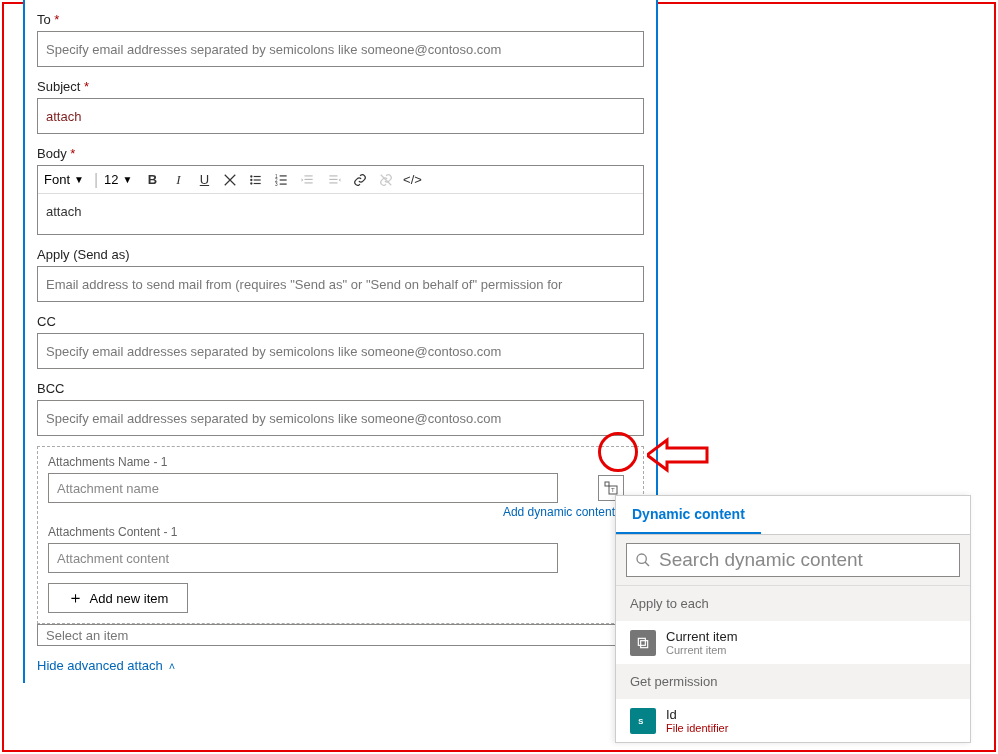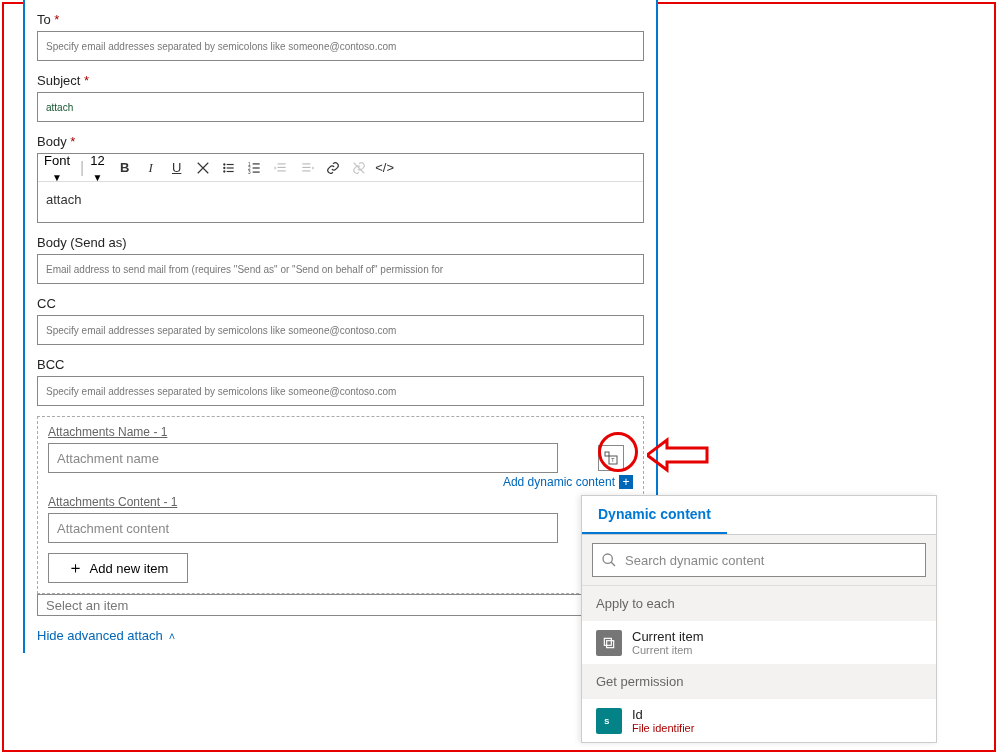--- a/index.html
+++ b/index.html
@@ -12,70 +12,70 @@
     border-left: 2px solid #0078d4;
     border-right: 2px solid #0078d4;
     background: #fff;
     padding: 0 12px 0 12px;
   }
   .field-label { font-size: 13px; color: #232323; margin: 12px 0 4px 0; }
   .req { color: #a80000; }
   .text-input {
     width: 100%; height: 30px;
     border: 1px solid #8a8886;
-    font-size: 10px;
-    padding: 8px 8px;
-    color: #14532d;
+    font-size: 13px;
+    padding: 17px 8px;
+    color: #7f1d1d;
   }
   .text-input::placeholder { color: #777; }
   .body-wrap { border: 1px solid #8a8886; }
   .toolbar { height: 28px; display: flex; align-items: center; gap: 6px; padding: 0 6px; border-bottom: 1px solid #ddd; position: relative; }
-  .tb-select { display: flex; align-items: center; font-size: 13px; gap: 4px; padding-right:4px;flex-direction:column; }
+  .tb-select { display: flex; align-items: center; font-size: 13px; gap: 4px; padding-right:4px; }
   .tb-btn { width: 20px; height: 20px; display:flex; align-items:center; justify-content:center; font-size: 13px; color:#333; cursor:pointer;}
   .body-area { min-height: 40px; padding: 10px 8px; font-size: 13px; color:#333;}
   .select {
     width: 100%; height: 22px;
     border: 1px solid #8a8886;
     display:flex; align-items:center; justify-content:space-between;
     padding: 0 8px; font-size:13px; color:#777;
   }
   .attachments-box {
     border: 1px dashed #aaa; padding: 8px 10px 10px 10px; margin-top: 10px;
     position: relative;
   }
-  .att-label { font-size: 12px; color:#666; margin-bottom:4px;text-decoration:underline; }
+  .att-label { font-size: 12px; color:#666; margin-bottom:4px; }
   .att-input-row { display:flex; align-items:center; }
   .att-input {
     width: 510px; height: 30px; border:1px solid #8a8886; font-size:13px; padding:0 8px;
   }
   .att-input::placeholder { color:#888; }
   .switch-btn {
     width: 26px; height: 26px; border:1px solid #8a8886;
     display:flex; align-items:center; justify-content:center;
     margin-left: 40px;
     background:#fff; cursor:pointer;
   }
   .add-dynamic-line { text-align:right; font-size:12px; color:#0066b8; margin-top:2px; display:flex; justify-content:flex-end; align-items:center; gap:4px;}
   .plus-box { width:14px; height:14px; background:#0066b8; color:#fff; display:flex; align-items:center; justify-content:center; font-size:12px; }
   .add-item-btn {
     width: 140px; height: 30px; border:1px solid #8a8886; display:flex; align-items:center; justify-content:center;
     gap:6px; font-size:13px; background:#fff; cursor:pointer; margin-top:10px;
   }
   .hide-adv { color:#0066b8; font-size:13px; margin:12px 0 10px 0; display:flex; align-items:center; gap:6px; cursor:pointer;}
   
   .dc-panel {
-    position:absolute; left:581px; top:495px; width:356px;
+    position:absolute; left:615px; top:495px; width:356px;
     background:#fff; border:1px solid #ccc;
     box-shadow: -2px 0 6px rgba(0,0,0,0.1);
   }
   .dc-tabs { display:flex; border-bottom:1px solid #ccc; }
   .dc-tab { padding:10px 16px; font-size:14px; color:#555; cursor:pointer;}
   .dc-tab.active { color:#0078d4; font-weight:600; border-bottom:2px solid #0078d4;}
   .dc-search-wrap { padding: 8px 10px; background:#f3f2f1; border-bottom:1px solid #ddd;}
-  .dc-search { width:100%; height:34px; border:1px solid #8a8886; background:#fff; display:flex; align-items:center; padding:0 8px; gap:8px; font-size:13px; color:#888;}
+  .dc-search { width:100%; height:34px; border:1px solid #8a8886; background:#fff; display:flex; align-items:center; padding:0 8px; gap:8px; font-size:19px; color:#888;}
   .dc-section-title { padding:10px 14px; font-size:13px; color:#666; background:#f3f2f1;}
   .dc-item { display:flex; align-items:center; gap:10px; padding:8px 14px; cursor:pointer;}
   .dc-icon { width:26px; height:26px; background:#767676; color:#fff; display:flex; align-items:center; justify-content:center; font-size:13px; border-radius:2px;}
   .dc-icon.sp { background:#038387; }
   .dc-item-title { font-size:13px; color:#222;}
   .dc-item-sub { font-size:11px; color:#888;}
   .dc-item-sub.red { color:#a80000;}
   .dc-item-col { display:flex; flex-direction:column;}
   
   .red-arrow { position:absolute; left:647px; top:435px; pointer-events:none;}
@@ -165,21 +165,21 @@
             <path d="M10 14a5 5 0 007 0l3-3a5 5 0 00-7-7l-1 1M14 10a5 5 0 00-7 0l-3 3a5 5 0 007 7l1-1" stroke="#888" stroke-width="2" fill="none"></path>
             <line x1="3" y1="3" x2="21" y2="21" stroke="#888" stroke-width="2"></line>
           </svg>
       </div>
       <div class="tb-btn">&lt;/&gt;</div>
     </div>
     <div class="body-area">attach</div>
   </div>
 
   
-  <div class="field-label">Body (Send as)</div>
+  <div class="field-label">Apply (Send as)</div>
   <input class="text-input" placeholder="Email address to send mail from (requires &quot;Send as&quot; or &quot;Send on behalf of&quot; permission for" style="">
 
   
   <div class="field-label">CC</div>
   <input class="text-input" placeholder="Specify email addresses separated by semicolons like someone@contoso.com" style="">
 
   
   <div class="field-label">BCC</div>
   <input class="text-input" placeholder="Specify email addresses separated by semicolons like someone@contoso.com" style="">
 

